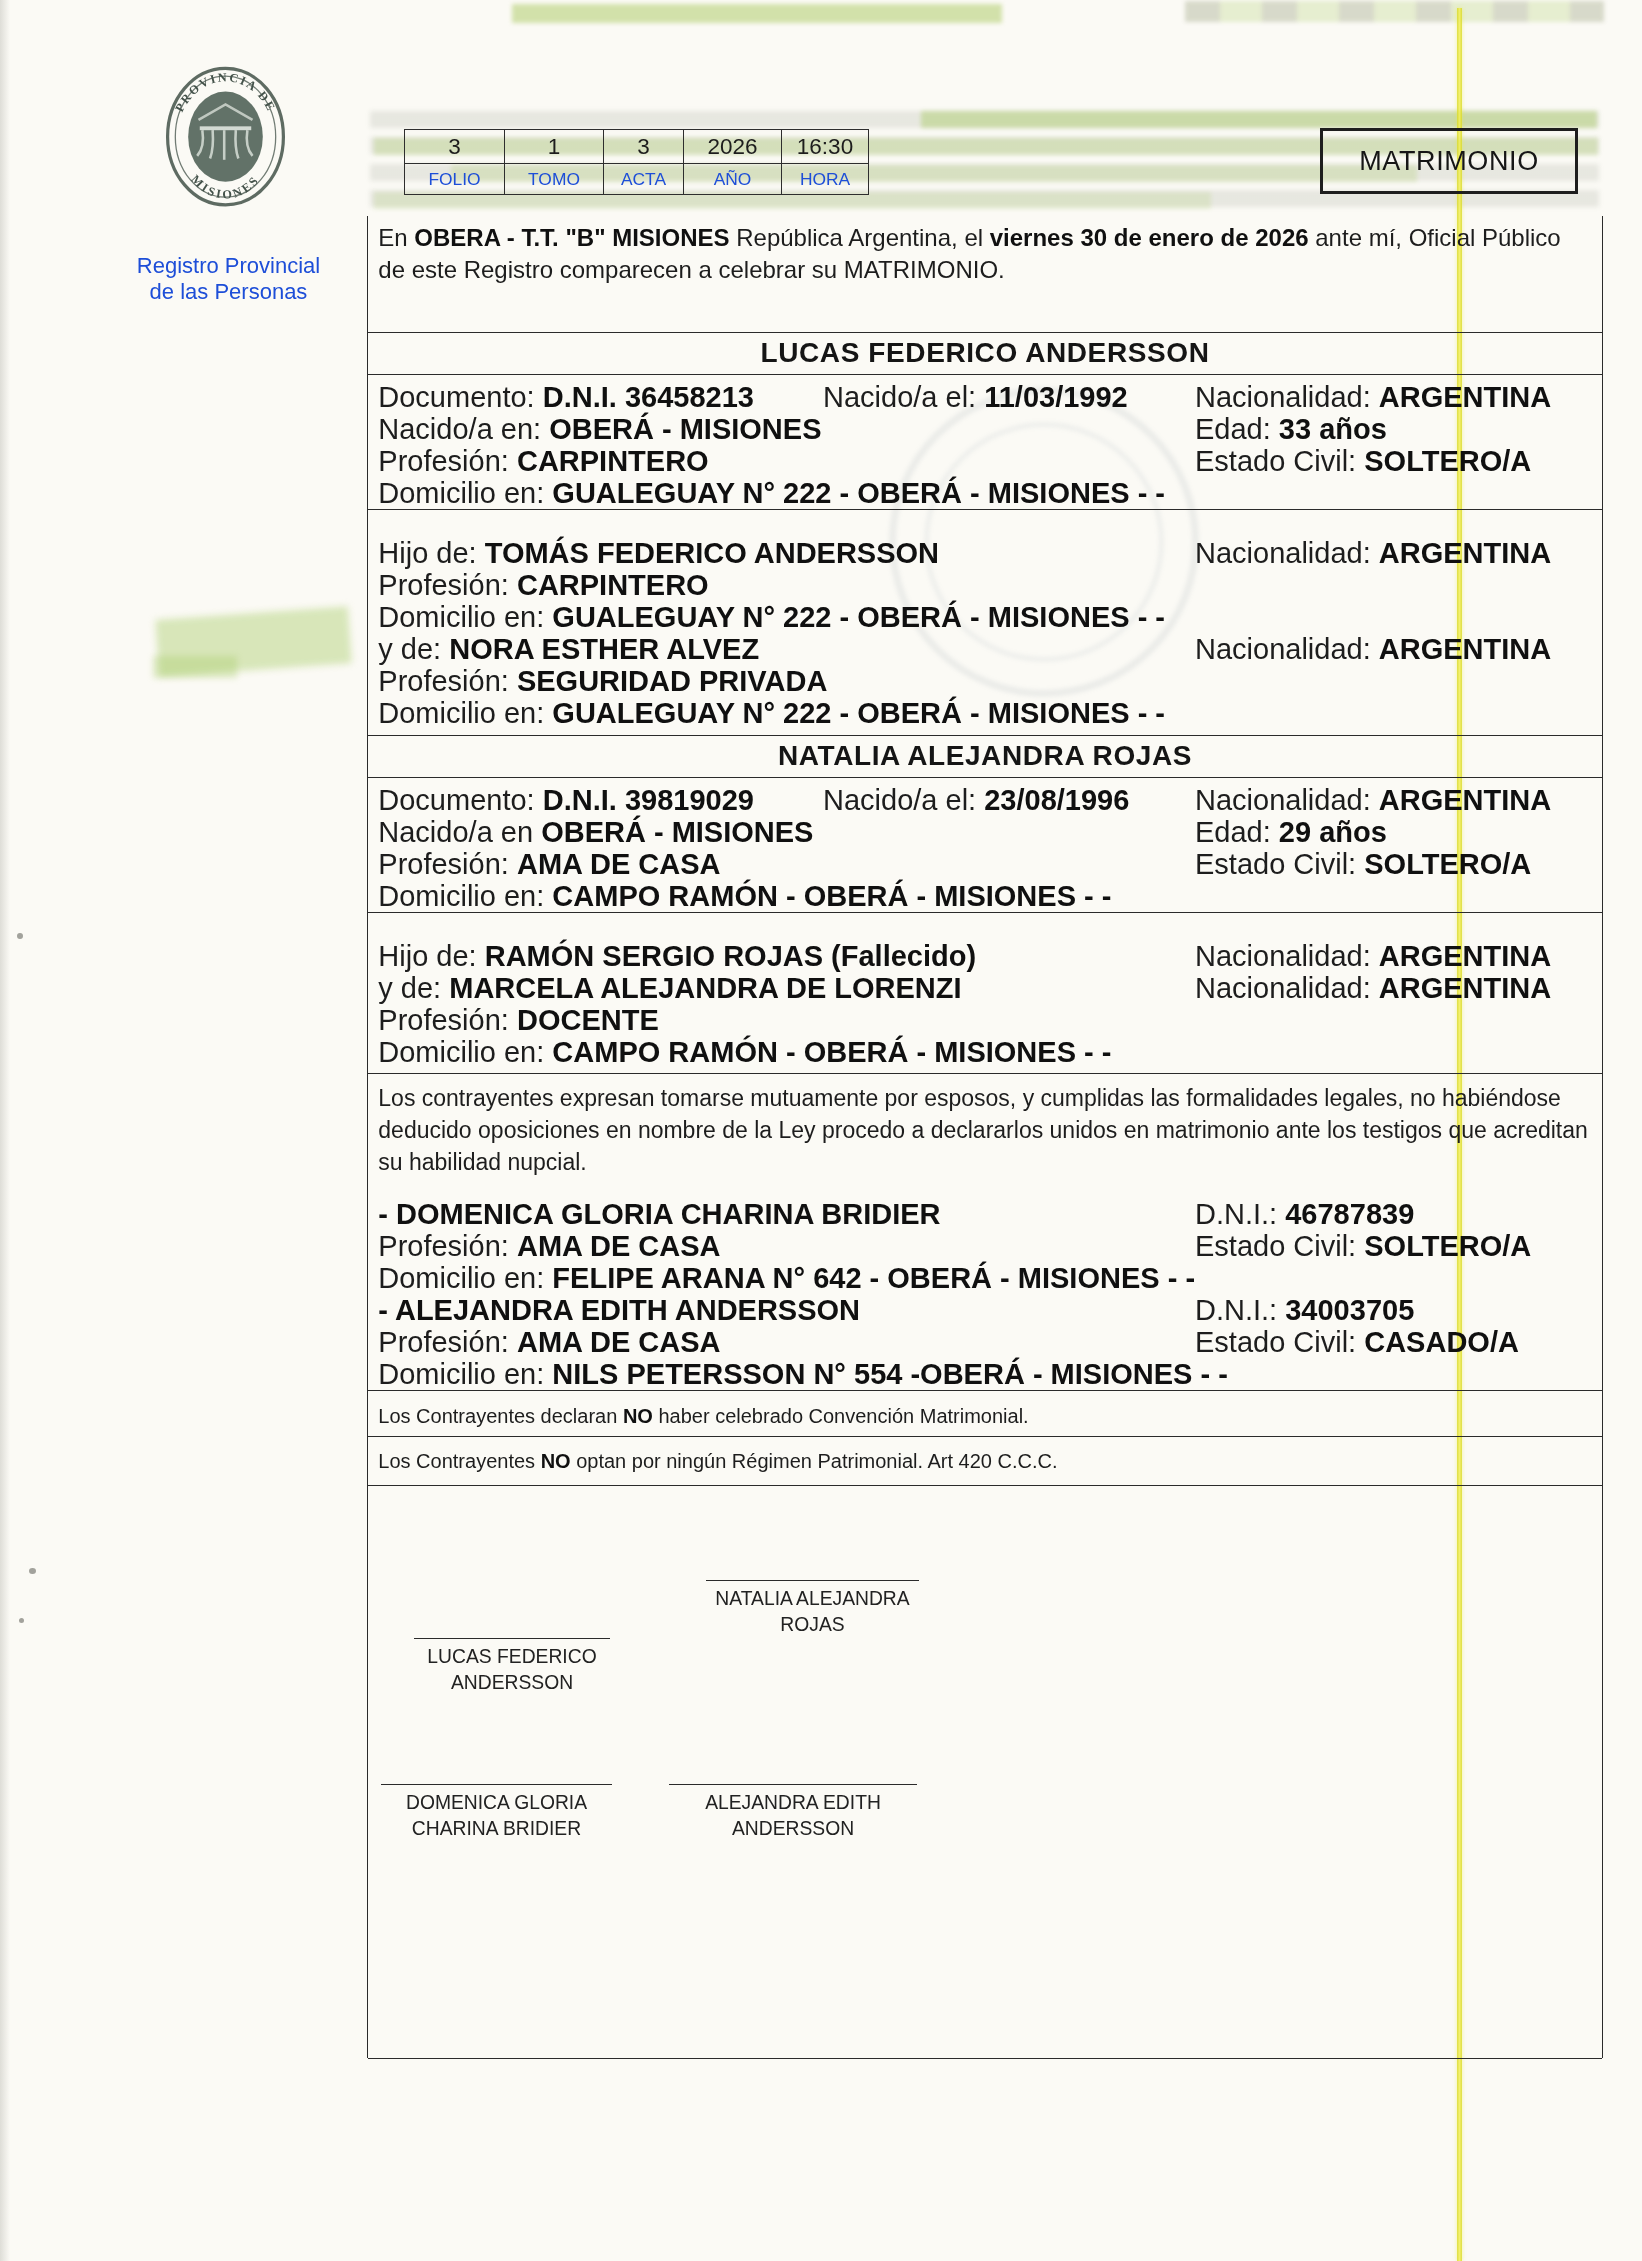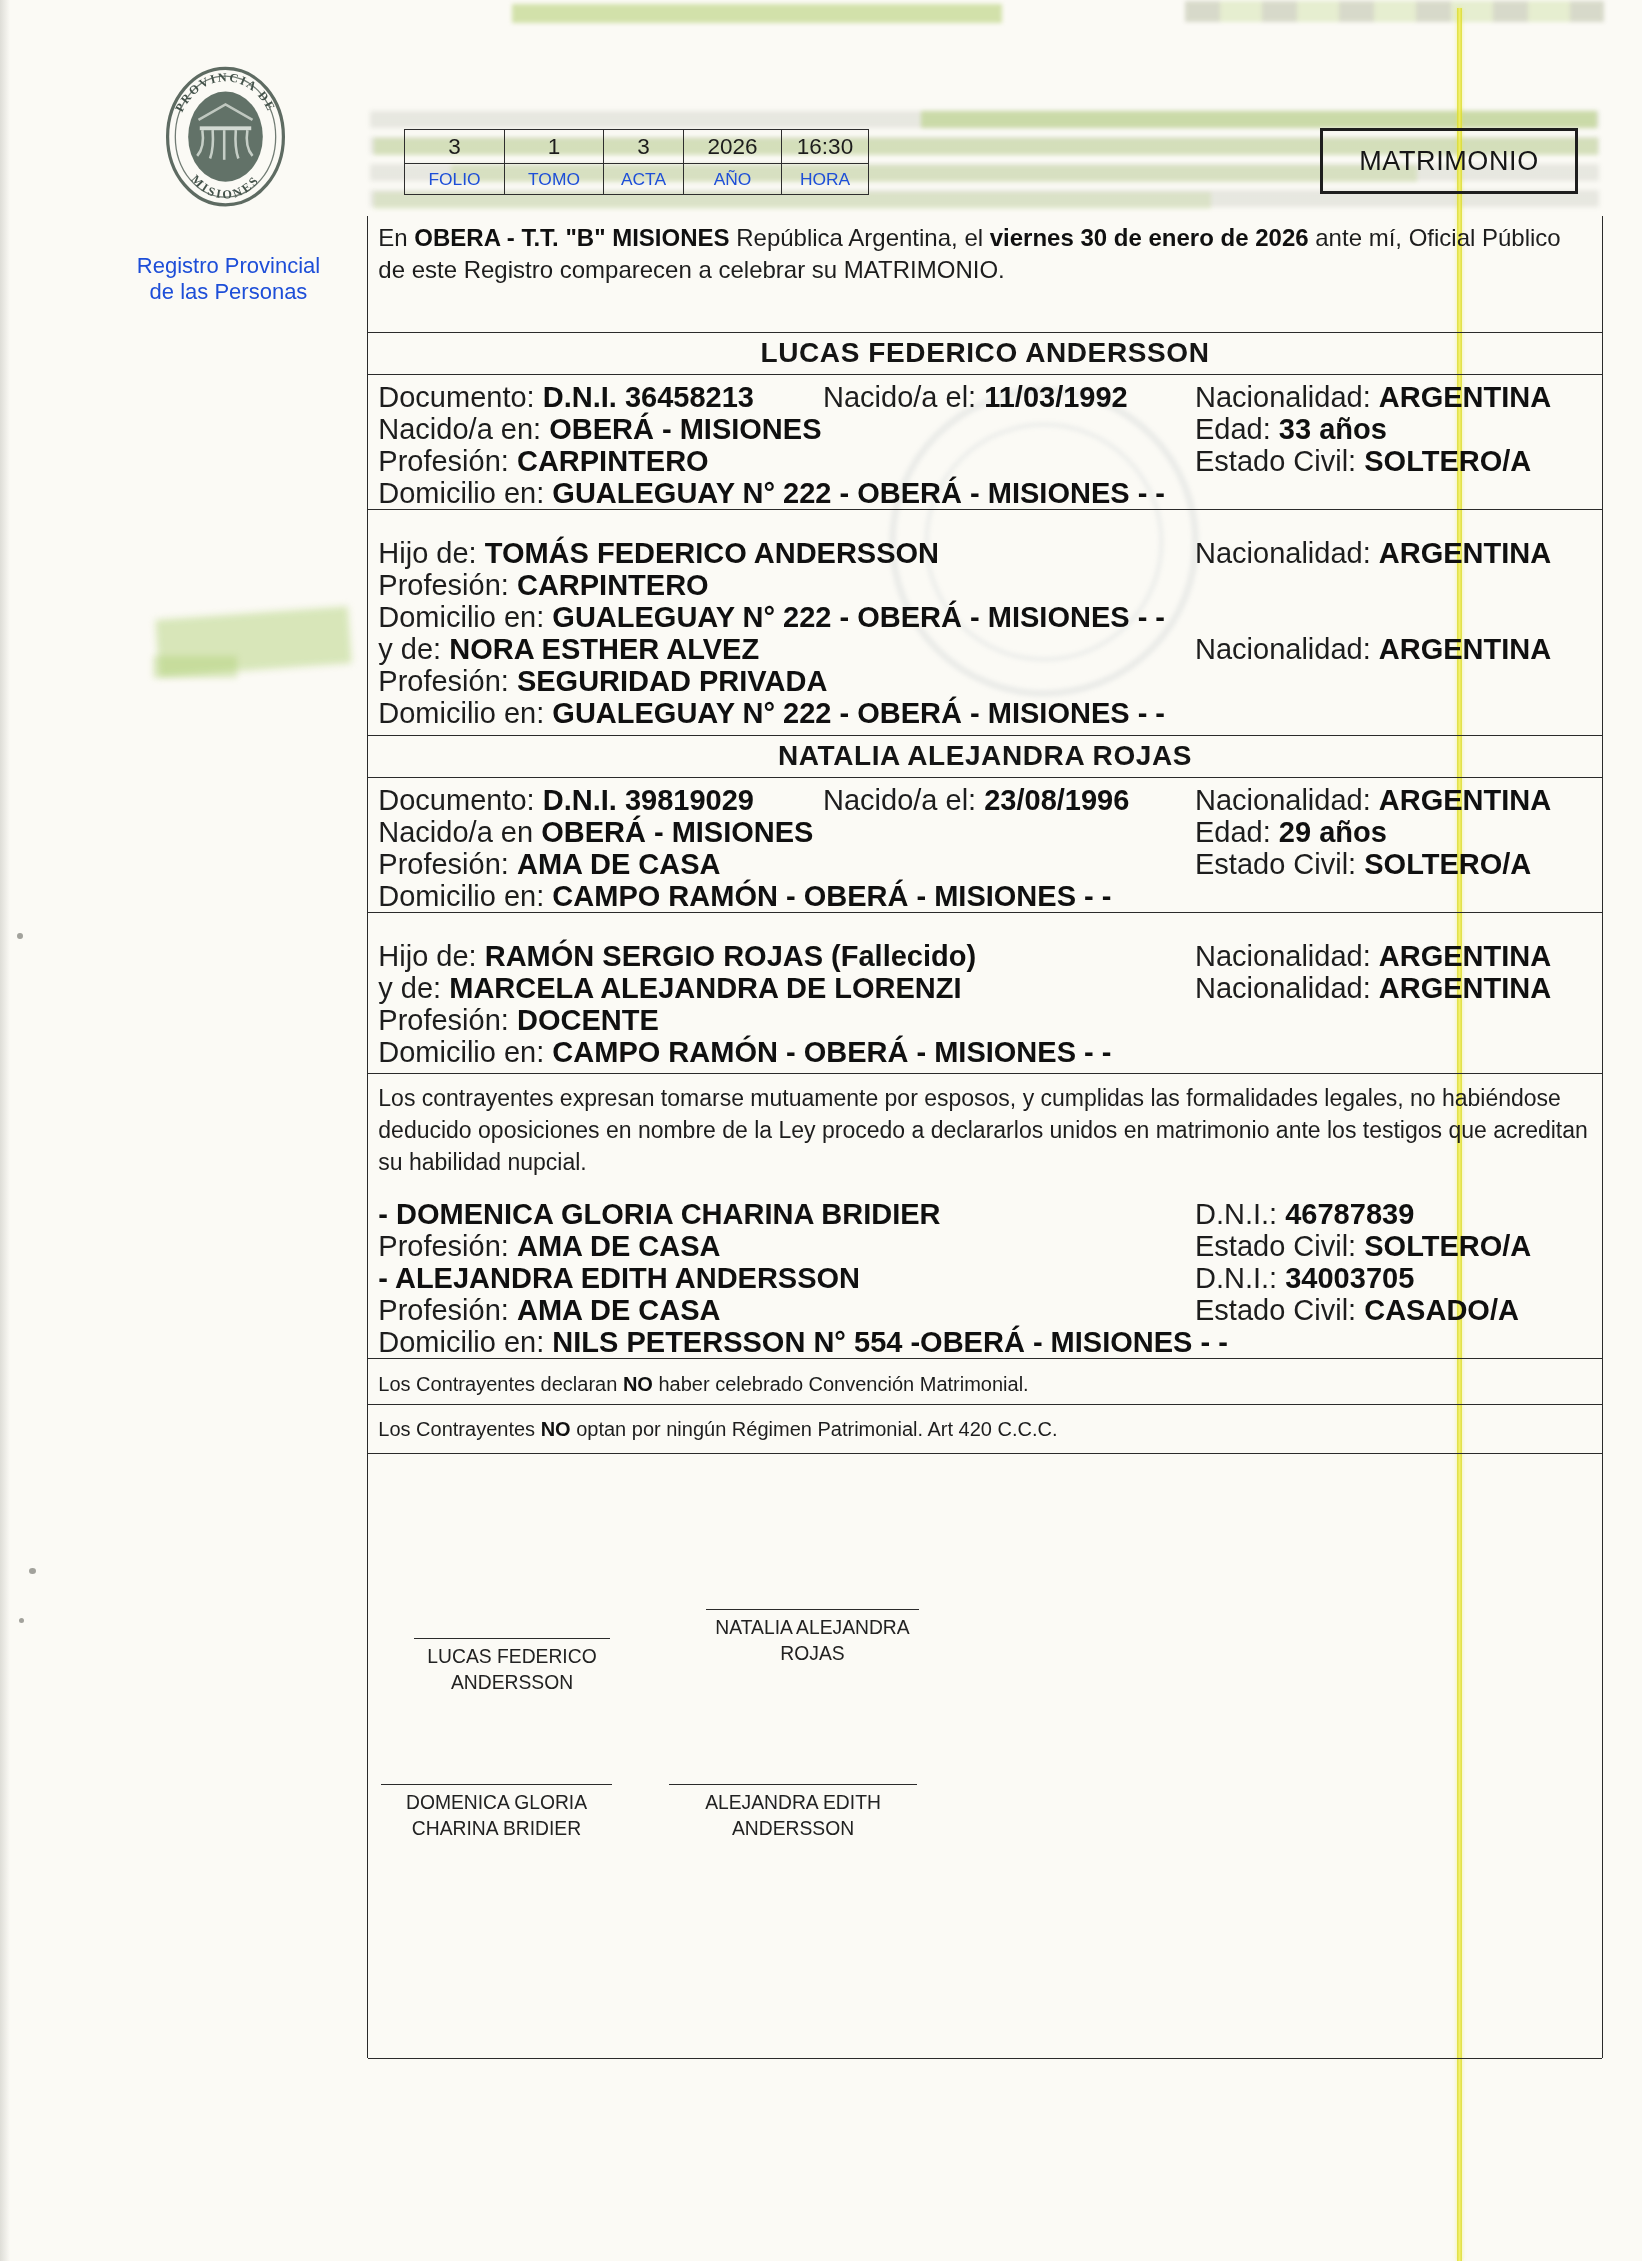--- a/index.html
+++ b/index.html
@@ -62,21 +62,21 @@
   .val{font-weight:bold;color:#101010;}
   .consent{border-top:1.9px solid #2b2b2b;padding:7.7px 11.6px 9px 10.3px;font-size:23px;line-height:32px;}
   .witnesses{margin-top:5.2px;}
   .decl{padding-left:10.3px;font-size:20px;border-bottom:1.9px solid #2b2b2b;white-space:nowrap;}
   .decl.d1{height:39px;line-height:39px;}
   .decl.d2{height:48px;line-height:48px;}
   .closing{margin-top:18px;padding-left:10.3px;font-size:23px;}
   .sig{position:absolute;border-top:1.9px solid #2b2b2b;text-align:center;padding-top:5.2px;
     font-size:19.3px;line-height:26px;color:#222;}
   .sig.s0{left:46px;top:1305px;width:196px;}
-  .sig.s1{left:338px;top:1276px;width:213px;}
+  .sig.s1{left:338px;top:1247px;width:213px;}
   .sig.s2{left:13px;top:1451px;width:231px;}
   .sig.s3{left:301px;top:1451px;width:248px;}
 </style>
 </head>
 <body>
 
 <div class="page">
 
   <div class="scan-edge"></div>
   <div class="b-bar1"></div>
@@ -179,20 +179,21 @@
           <div class="frow"><span class="seg c0"><span class="lab">y de: </span><span class="val">MARCELA ALEJANDRA DE LORENZI</span></span><span class="seg c2"><span class="lab">Nacionalidad: </span><span class="val">ARGENTINA</span></span></div>
           <div class="frow"><span class="seg c0"><span class="lab">Profesión: </span><span class="val">DOCENTE</span></span></div>
           <div class="frow"><span class="seg c0"><span class="lab">Domicilio en: </span><span class="val">CAMPO RAMÓN - OBERÁ - MISIONES - -</span></span></div>
         </div>
 
       <div class="consent">Los contrayentes expresan tomarse mutuamente por esposos, y cumplidas las formalidades legales, no habiéndose deducido oposiciones en nombre de la Ley procedo a declararlos unidos en matrimonio ante los testigos que acreditan su habilidad nupcial.</div>
 
       <div class="rows witnesses" id="rows-w">
           <div class="frow"><span class="seg c0"><span class="val">- DOMENICA GLORIA CHARINA BRIDIER</span></span><span class="seg c2"><span class="lab">D.N.I.: </span><span class="val">46787839</span></span></div>
           <div class="frow"><span class="seg c0"><span class="lab">Profesión: </span><span class="val">AMA DE CASA</span></span><span class="seg c2"><span class="lab">Estado Civil: </span><span class="val">SOLTERO/A</span></span></div>
+          <div class="frow"><span class="seg c0"><span class="lab">Domicilio en: </span><span class="val">FELIPE ARANA N° 642 - OBERÁ - MISIONES - -</span></span></div>
           <div class="frow"><span class="seg c0"><span class="val">- ALEJANDRA EDITH ANDERSSON</span></span><span class="seg c2"><span class="lab">D.N.I.: </span><span class="val">34003705</span></span></div>
           <div class="frow"><span class="seg c0"><span class="lab">Profesión: </span><span class="val">AMA DE CASA</span></span><span class="seg c2"><span class="lab">Estado Civil: </span><span class="val">CASADO/A</span></span></div>
           <div class="frow rule"><span class="seg c0"><span class="lab">Domicilio en: </span><span class="val">NILS PETERSSON N° 554 -OBERÁ - MISIONES - -</span></span></div>
         </div>
 
       <div class="decl d1">
         <span class="lab">Los Contrayentes declaran </span><span class="val">NO</span><span class="lab"> haber celebrado Convención Matrimonial.</span>
       </div>
       <div class="decl d2">
         <span class="lab">Los Contrayentes </span><span class="val">NO</span><span class="lab"> optan por ningún Régimen Patrimonial. Art 420 C.C.C.</span>

